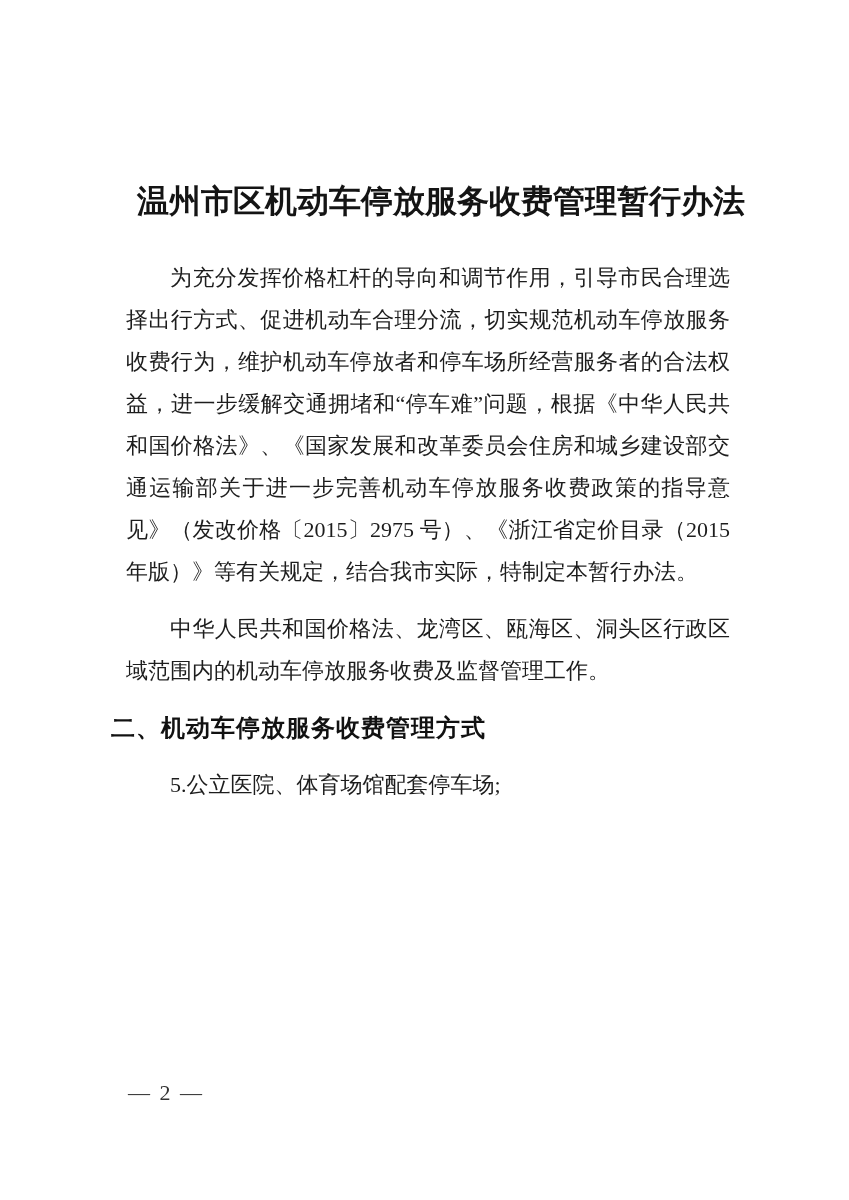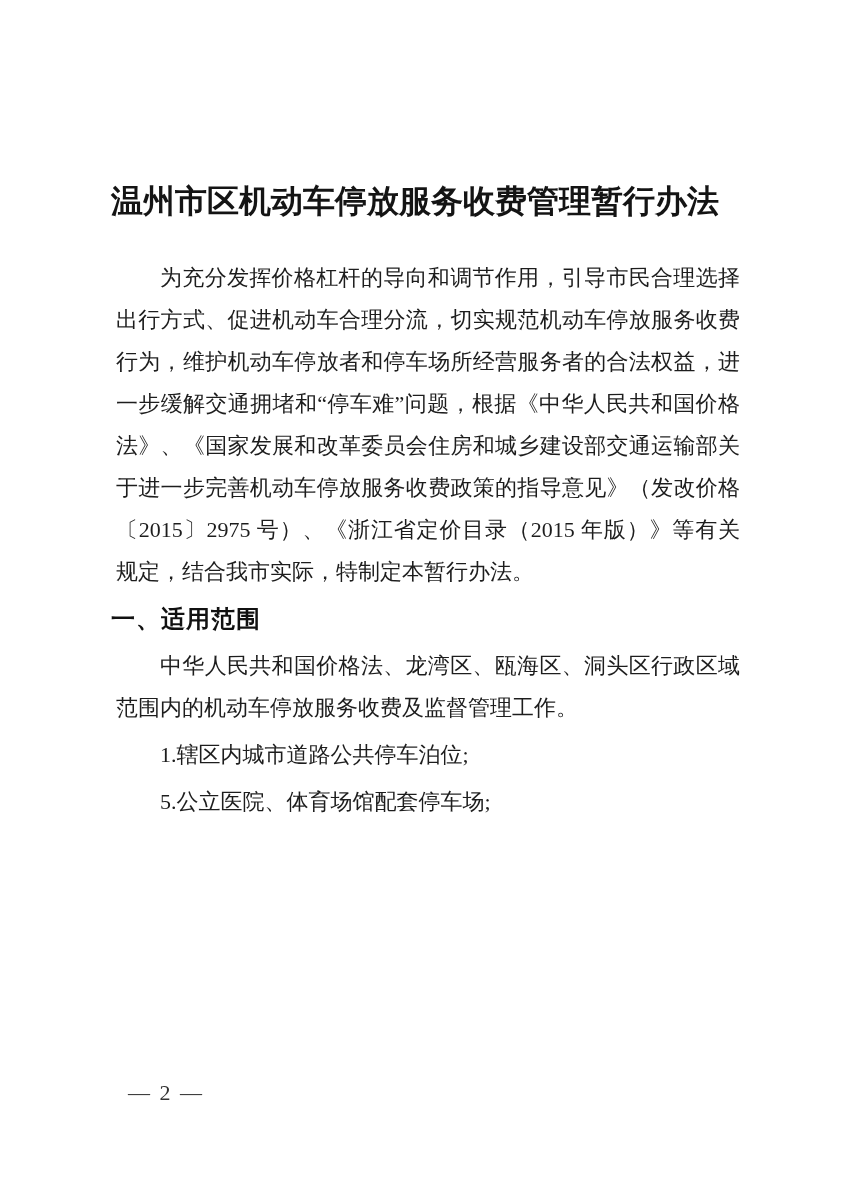--- a/index.html
+++ b/index.html
@@ -19,30 +19,30 @@
   .page-body {
     position: absolute;
     left: 111px;
     top: 179px;
     width: 634px;
   }
   .doc-title {
     font-size: 32px;
     font-weight: bold;
     line-height: 44px;
-    text-align: left;
+    text-align: right;
     margin: 0 0 34px 0;
     letter-spacing: 0px;
     color: #141414;
     white-space: nowrap;
   }
   .body-para {
     font-size: 22px;
     line-height: 42px;
-    margin: 5px;
+    margin: 15px;
     text-align: justify;
     text-justify: inter-character;
     word-break: break-all;
     color: #1d1d1d;
   }
   .indent {
     text-indent: 2em;
   }
   .section-heading {
     font-family: "Liberation Sans", "DejaVu Sans", sans-serif;
@@ -66,27 +66,26 @@
 </style>
 </head>
 <body>
 
 <div class="page-body">
 
   <h1 class="doc-title">温州市区机动车停放服务收费管理暂行办法</h1>
 
   <p class="body-para indent">为充分发挥价格杠杆的导向和调节作用，引导市民合理选择出行方式、促进机动车合理分流，切实规范机动车停放服务收费行为，维护机动车停放者和停车场所经营服务者的合法权益，进一步缓解交通拥堵和“停车难”问题，根据《中华人民共和国价格法》、《国家发展和改革委员会住房和城乡建设部交通运输部关于进一步完善机动车停放服务收费政策的指导意见》（发改价格〔2015〕2975 号）、《浙江省定价目录（2015 年版）》等有关规定，结合我市实际，特制定本暂行办法。</p>
 
-  <h2 class="section-heading">一、适用范围</h2>
 
   <p class="body-para indent">中华人民共和国价格法、龙湾区、瓯海区、洞头区行政区域范围内的机动车停放服务收费及监督管理工作。</p>
 
 
+  <h2 class="section-heading">二、机动车停放服务收费管理方式</h2>
 
 
 
-  <p class="body-para indent">1.辖区内城市道路公共停车泊位;</p>
 
   <p class="body-para indent">5.公立医院、体育场馆配套停车场;</p>
 
 </div>
 
 <div class="page-footer">— 2 —</div>
 
 </body></html>

